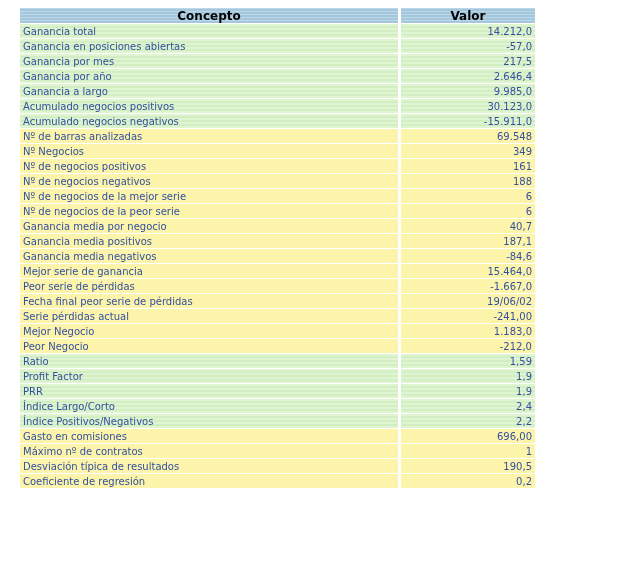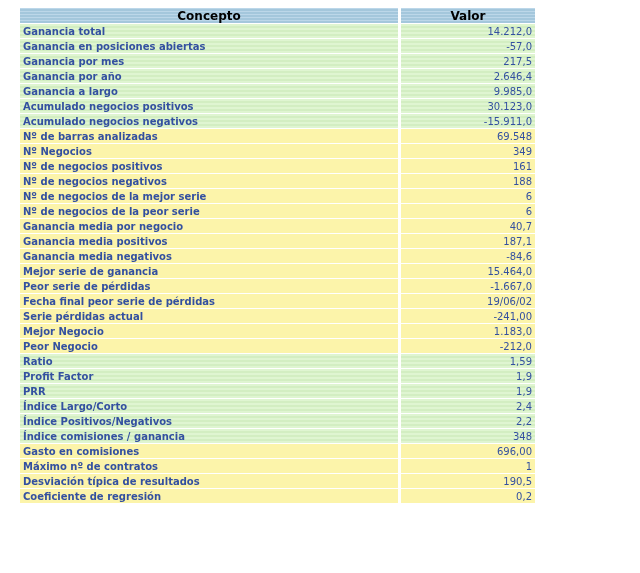--- a/index.html
+++ b/index.html
@@ -37,21 +37,21 @@
   table.stats td {
     height: 14px;
     font-size: 10px;
     line-height: 13px;
     color: #3350a0;
     vertical-align: middle;
     padding: 0 3px;
     white-space: nowrap;
     overflow: hidden;
   }
-  table.stats td.label { text-align: left; font-weight: bold; }
+  table.stats td.label { text-align: left; }
   table.stats td.value { text-align: right; padding-left: 40px; }
   tr.green td {
     background: repeating-linear-gradient(
       to bottom,
       #dff5d1 0px, #dff5d1 2px,
       #d3eec2 2px, #d3eec2 4px
     );
   }
   tr.yellow td {
     background: #fcf4aa;
@@ -170,24 +170,20 @@
           <td class="value">1,9</td>
         </tr>
         <tr class="green">
           <td class="label">Índice Largo/Corto</td>
           <td class="value">2,4</td>
         </tr>
         <tr class="green">
           <td class="label">Índice Positivos/Negativos</td>
           <td class="value">2,2</td>
         </tr>
-        <tr class="green">
-          <td class="label">Índice comisiones / ganancia</td>
-          <td class="value">348</td>
-        </tr>
         <tr class="yellow">
           <td class="label">Gasto en comisiones</td>
           <td class="value">696,00</td>
         </tr>
         <tr class="yellow">
           <td class="label">Máximo nº de contratos</td>
           <td class="value">1</td>
         </tr>
         <tr class="yellow">
           <td class="label">Desviación típica de resultados</td>

